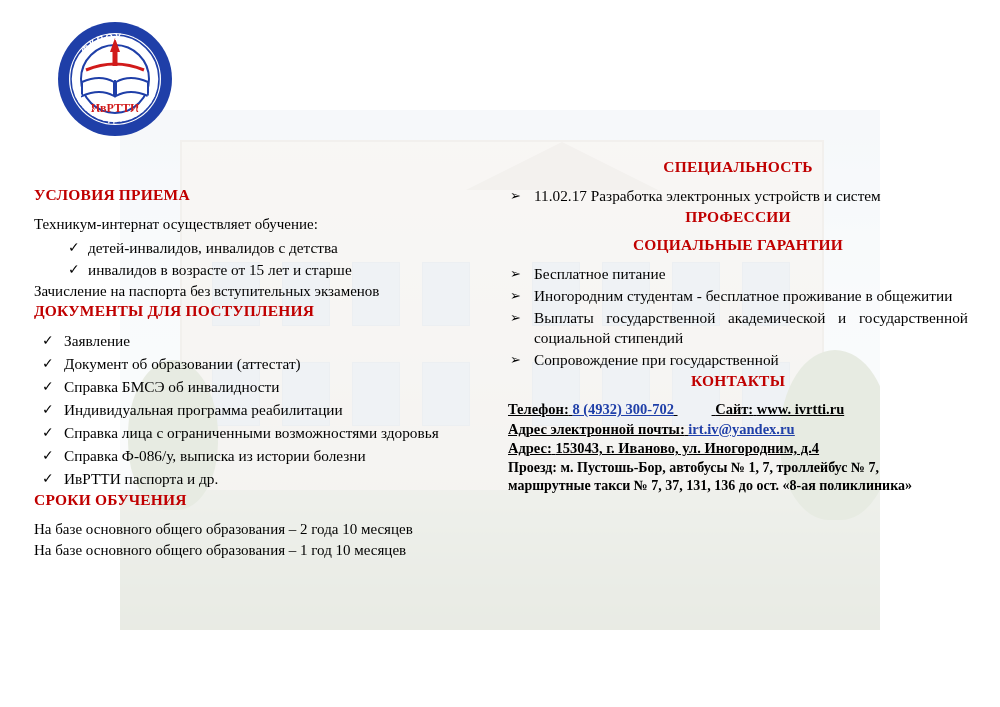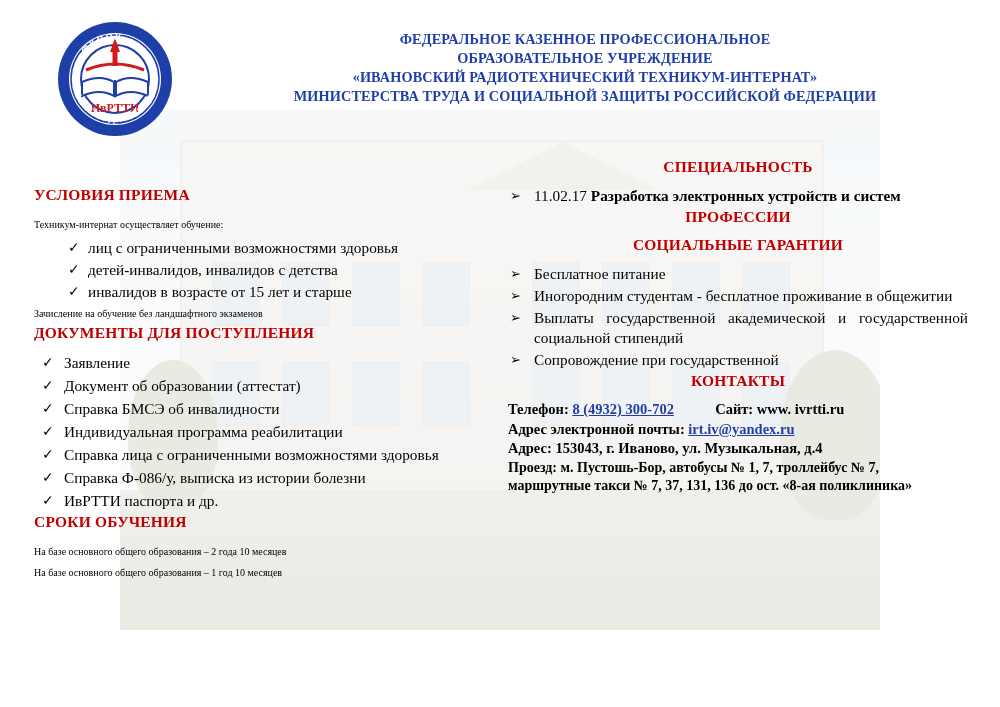--- a/index.html
+++ b/index.html
@@ -121,21 +121,21 @@
   h2.sec {
     color: #c00000;
     font-weight: bold;
     font-size: 15.5px;
     margin: 0 0 10px 0;
     letter-spacing: .2px;
   }
   h2.sec.center { text-align: center; }
 
   .para {
-    font-size: 10px;
+    font-size: 15px;
     line-height: 21px;
     margin: 0;
   }
 
   ul.check, ul.check2, ul.arrow {
     list-style: none;
     margin: 2px 0 0 0;
     padding: 0;
   }
   ul.check li, ul.check2 li, ul.arrow li {
@@ -166,21 +166,21 @@
     margin-bottom: 2px;
     line-height: 20px;
   }
   ul.arrow li::before {
     content: "\27A2";
     position: absolute;
     left: 2px;
     top: 0px;
     font-size: 13px;
   }
-  .bold { font-weight: bold; }
+  .bold { font-weight: normal; }
   .just { text-align: justify; }
   .mt22 { margin-top: 22px; }
   .mt26 { margin-top: 26px; }
   .mt30 { margin-top: 30px; }
 
   
   .contacts {
     margin-top: 6px;
     font-size: 14.5px;
     line-height: 19.5px;
@@ -188,21 +188,21 @@
   }
   .contacts .link {
     color: #1f3fa8;
     text-decoration: underline;
   }
   .contacts .small {
     font-size: 14px;
     line-height: 18px;
     display: block;
   }
-  .contacts .row { display: block; }
+  .contacts .row { display: block; text-decoration: underline; }
   .contacts .site-gap { display: inline-block; width: 34px; }
 </style>
 </head>
 <body>
 
 <div class="page">
 
   <div class="bg-photo">
     <div class="bg-sky"></div>
     <div class="bg-building">
@@ -251,38 +251,31 @@
         <path id="arcBot" d="M 16 59 A 43 43 0 0 0 102 59" fill="none"></path>
         <text font-family="Liberation Sans, sans-serif" font-size="9.5" font-weight="bold" fill="#ffffff" letter-spacing="1.5">
           <textPath href="#arcTop" startOffset="22%">ФКПОУ</textPath>
         </text>
         <text font-family="Liberation Sans, sans-serif" font-size="9" font-weight="bold" fill="#ffffff" letter-spacing="1">
           <textPath href="#arcBot" startOffset="13%">МИНТРУДА РОССИИ</textPath>
         </text>
       </svg>
     </div>
 
-    <div class="header-text">
-      <div>ФЕДЕРАЛЬНОЕ КАЗЕННОЕ ПРОФЕССИОНАЛЬНОЕ</div>
-      <div>ОБРАЗОВАТЕЛЬНОЕ УЧРЕЖДЕНИЕ</div>
-      <div>«ИВАНОВСКИЙ РАДИОТЕХНИЧЕСКИЙ ТЕХНИКУМ-ИНТЕРНАТ»</div>
-      <div class="l4">МИНИСТЕРСТВА ТРУДА И СОЦИАЛЬНОЙ ЗАЩИТЫ РОССИЙСКОЙ ФЕДЕРАЦИИ</div>
-    </div>
   </div>
 
   <div class="col-left">
 
     <h2 class="sec">УСЛОВИЯ ПРИЕМА</h2>
     <p class="para">Техникум-интернат осуществляет обучение:</p>
     <ul class="check">
-      <li>лиц с ограниченными возможностями здоровья</li>
       <li>детей-инвалидов, инвалидов с детства</li>
       <li>инвалидов в возрасте от 15 лет и старше</li>
     </ul>
-    <p class="para">Зачисление на обучение без ландшафтного экзаменов</p>
+    <p class="para">Зачисление на паспорта без вступительных экзаменов</p>
 
     <h2 class="sec mt30">ДОКУМЕНТЫ ДЛЯ ПОСТУПЛЕНИЯ</h2>
     <ul class="check2">
       <li>Заявление</li>
       <li>Документ об образовании (аттестат)</li>
       <li>Справка БМСЭ об инвалидности</li>
       <li>Индивидуальная программа реабилитации</li>
       <li>Справка лица с ограниченными возможностями здоровья</li>
       <li>Справка Ф-086/у, выписка из истории болезни</li>
       <li>ИвРТТИ паспорта и др.</li>
@@ -321,20 +314,20 @@
         <span class="site-gap"></span>
         <span>Сайт:</span>
         <span>www. ivrtti.ru</span>
       </span>
       <span class="row">
         <span>Адрес электронной почты:</span>
         <span class="link">irt.iv@yandex.ru</span>
       </span>
       <span class="row">
         <span>Адрес:</span>
-        <span>153043, г. Иваново, ул. Музыкальная, д.4</span>
+        <span>153043, г. Иваново, ул. Иногородним, д.4</span>
       </span>
       <span class="small">Проезд: м. Пустошь-Бор, автобусы № 1, 7, троллейбус № 7,</span>
       <span class="small">маршрутные такси № 7, 37, 131, 136 до ост. «8-ая поликлиника»</span>
     </div>
   </div>
 
 </div>
 
 </body></html>

